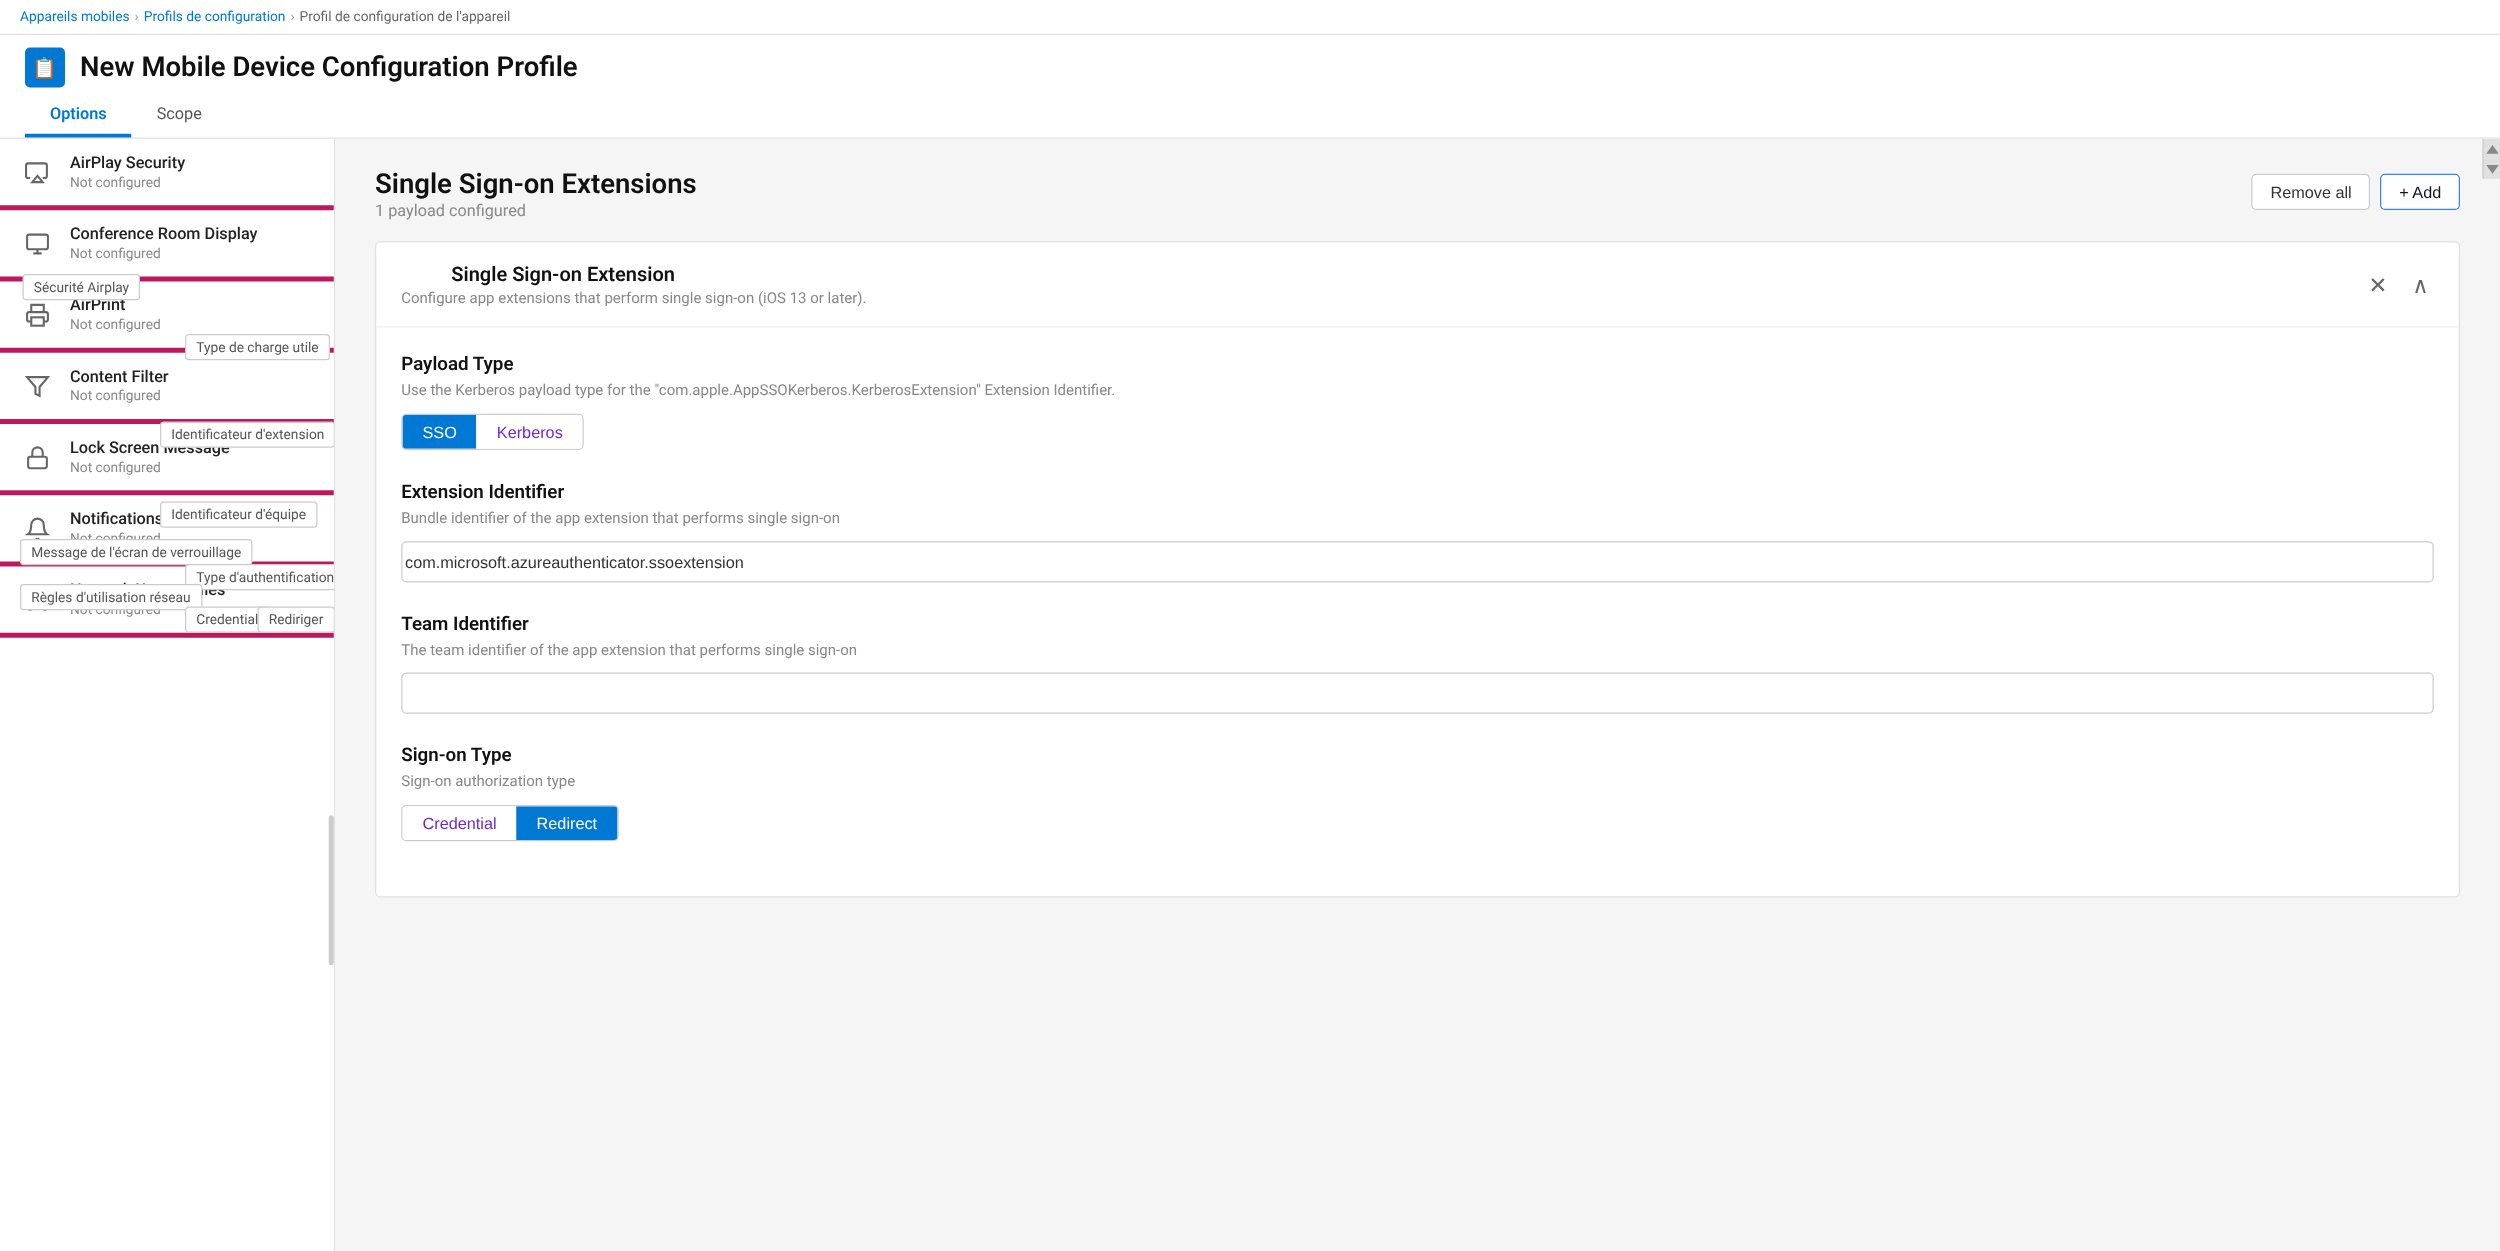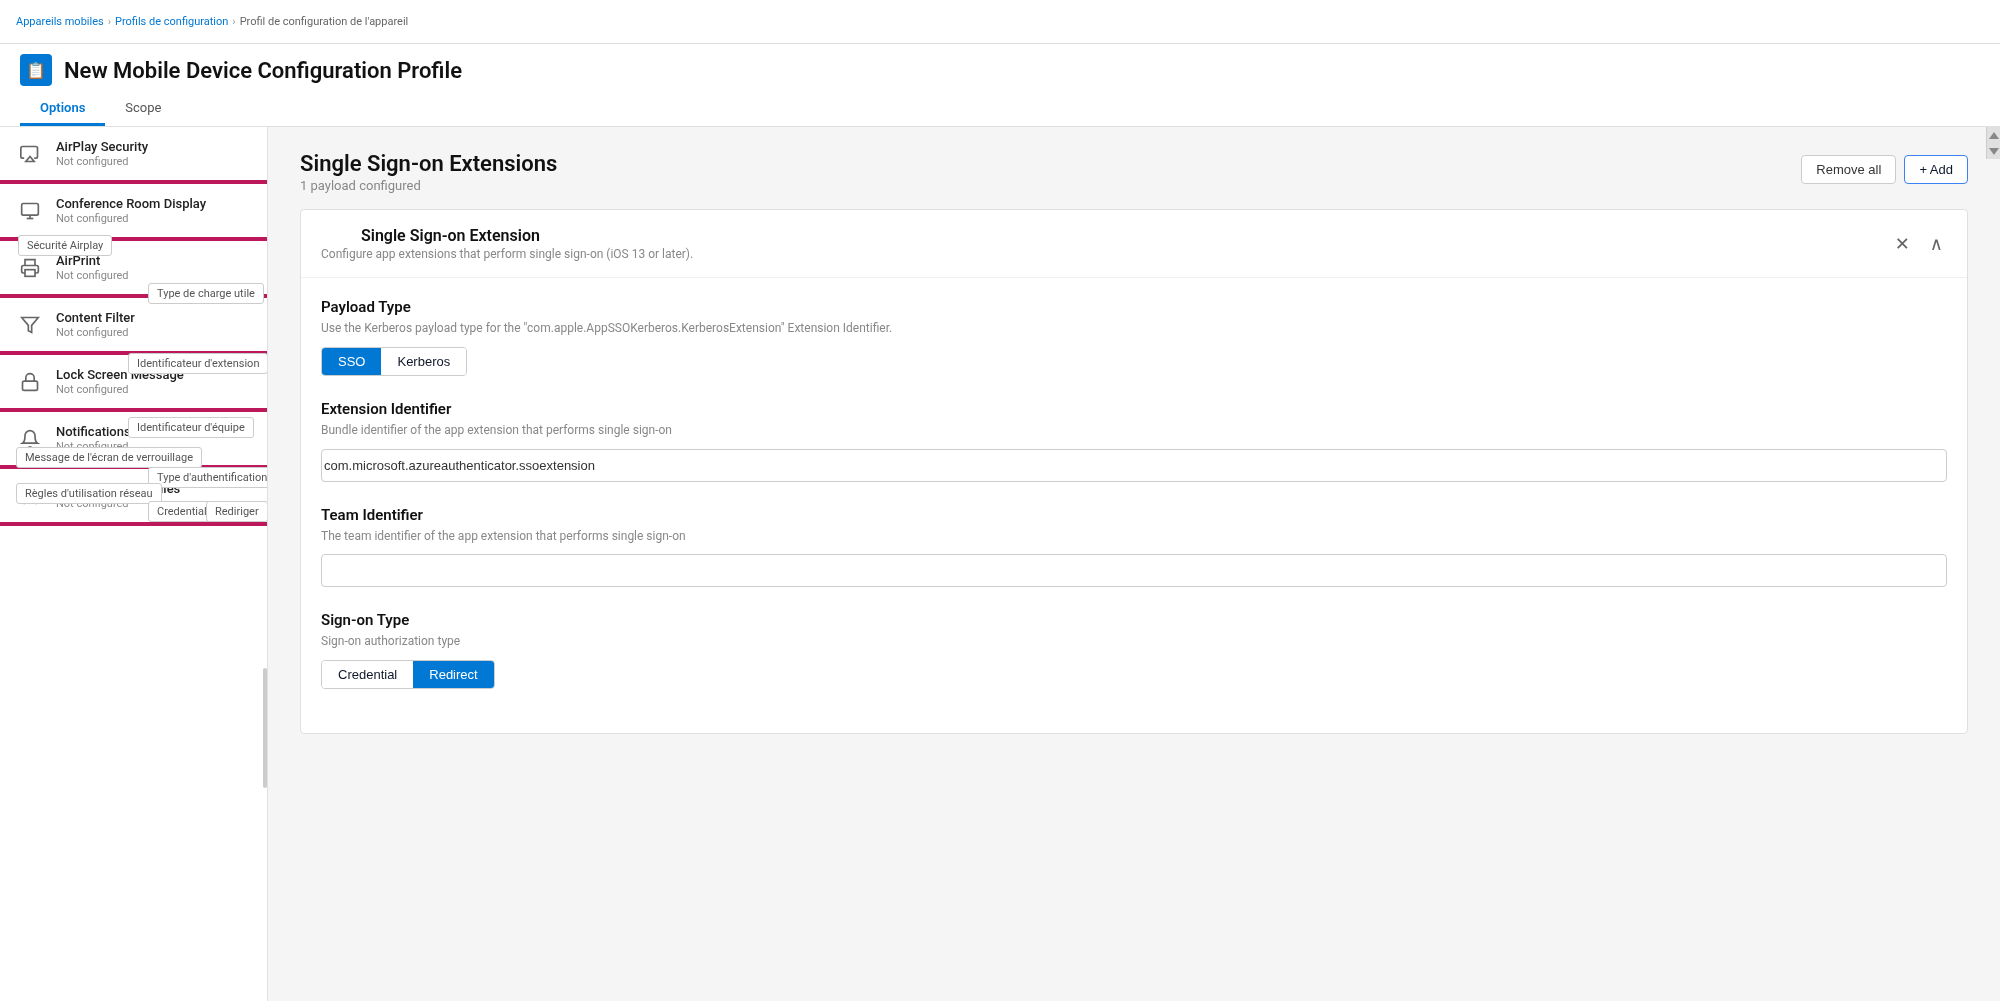--- a/index.html
+++ b/index.html
@@ -8,21 +8,21 @@
     
     .top-bar {
       background: #fff;
       border-bottom: 1px solid #ddd;
       padding: 4px 16px;
       font-size: 11px;
       color: #666;
       display: flex;
       align-items: center;
       gap: 4px;
-      height: 44px;
+      height: 28px;
     }
     .top-bar a { color: #0078d4; text-decoration: none; }
     .top-bar .sep { color: #999; }
 
     
     .page-header {
       background: #fff;
       padding: 10px 20px 0 20px;
       border-bottom: 1px solid #e0e0e0;
     }
@@ -201,21 +201,21 @@
       border: 1px solid #ccc;
       border-radius: 4px;
       overflow: hidden;
     }
     .toggle-btn {
       padding: 6px 16px;
       font-size: 13px;
       cursor: pointer;
       background: #fff;
       border: none;
-      color: #0f172a;
+      color: #6d28d9;
     }
     .toggle-btn.active {
       background: #0078d4;
       color: #fff;
     }
 
     .text-input {
       width: 100%;
       padding: 8px 2px;
       border: 1px solid #ccc;

